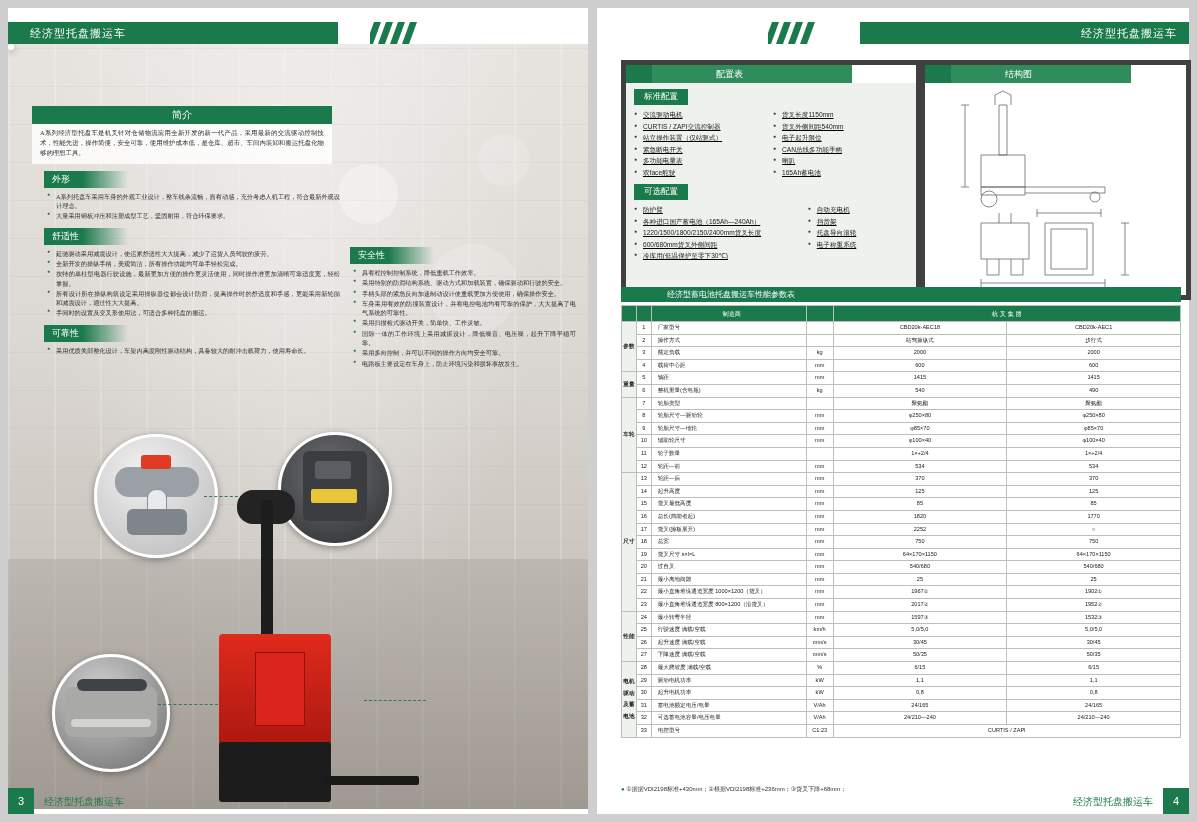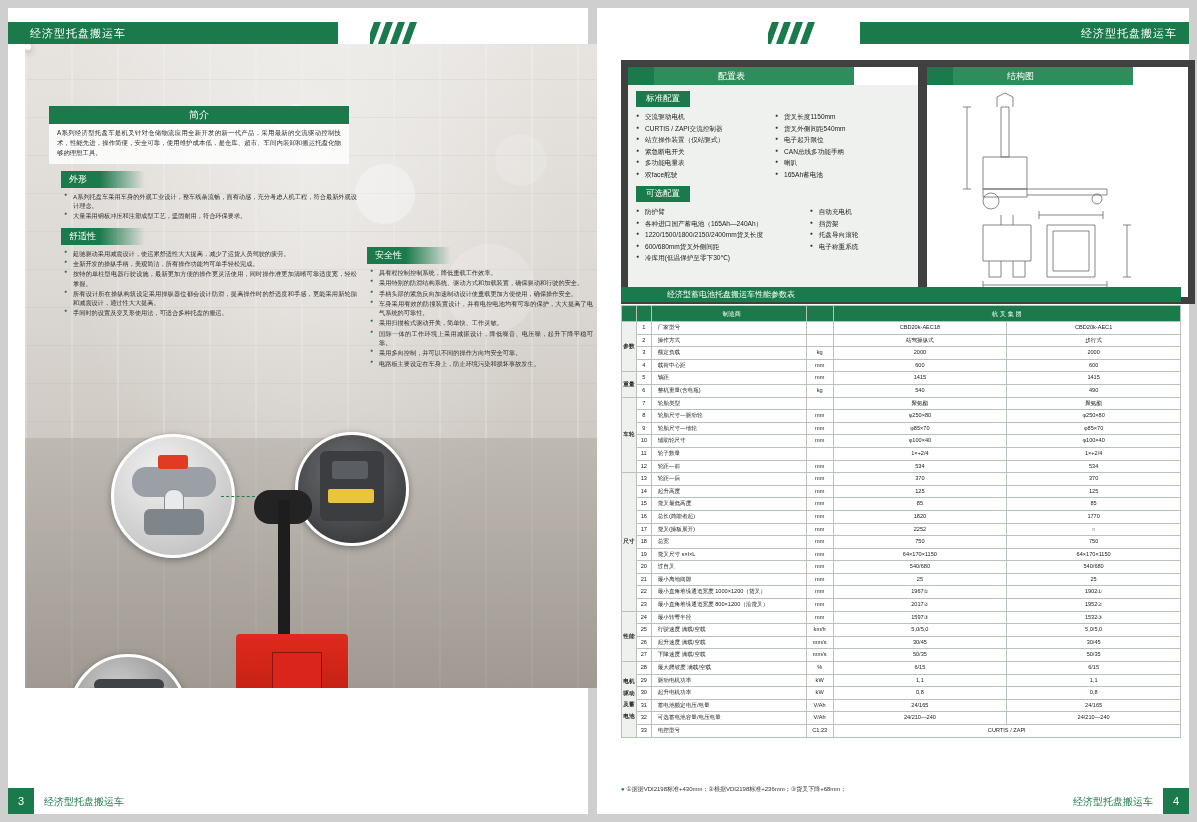--- a/index.html
+++ b/index.html
@@ -15,22 +15,22 @@
   .hdr.r{left:860px;width:329px;}
   .hdr-txt{position:absolute;top:26px;font-size:11px;color:#fff;letter-spacing:1px;}
   .hdr-txt.l{left:30px;}
   .hdr-txt.r{right:20px;}
   .slash{position:absolute;top:22px;height:22px;width:60px;overflow:hidden;}
   .slash i{position:absolute;top:-4px;width:7px;height:30px;background:#1b7a4b;transform:skewX(-20deg);}
   .slash.l{left:370px;}
   .slash.r{left:768px;}
 
   
-  .photo{position:absolute;left:25px;top:44px;width:580px;height:644px;overflow:hidden;background:
-      linear-gradient(180deg,#e7e4e0 0%,#dcd8d3 38%,#cfcac4 60%,#b9b3ac 100%);}
+  .photo{position:absolute;left:8px;top:44px;width:580px;height:765px;overflow:hidden;background:
+      linear-gradient(180deg,#e7e4e0 0%,#dcd8d3 38%,#cfcac4 60%,#b9b3ac 100%); font-family: Liberation Serif, serif;}
   .warehouse{position:absolute;inset:0;opacity:.55;
     background:
       repeating-linear-gradient(90deg, rgba(255,255,255,.35) 0 2px, rgba(255,255,255,0) 2px 46px),
       repeating-linear-gradient(0deg, rgba(150,145,140,.18) 0 1px, rgba(0,0,0,0) 1px 38px),
       radial-gradient(ellipse at 50% 20%, rgba(255,255,255,.75), rgba(255,255,255,0) 60%);}
   .floor{position:absolute;left:0;right:0;bottom:0;height:250px;background:linear-gradient(180deg,#b4aea7,#8e8881);opacity:.6;}
   .bokeh{position:absolute;border-radius:50%;background:rgba(255,255,255,.35);}
 
   
   .txtcol{position:absolute;left:24px;top:62px;width:300px;}
@@ -61,21 +61,21 @@
   .tmast{position:absolute;left:78px;top:16px;width:12px;height:150px;background:#1d1d1d;border-radius:3px;}
   .thandle{position:absolute;left:54px;top:6px;width:58px;height:34px;background:#232323;border-radius:16px;}
   .fork{position:absolute;left:140px;top:292px;width:96px;height:9px;background:#1a1a1a;border-radius:2px;}
 
   
   .pnum-l{position:absolute;left:8px;bottom:8px;width:26px;height:26px;background:#1b7a4b;color:#fff;
           font-size:11px;line-height:26px;text-align:center;}
   .foot-l{position:absolute;left:44px;bottom:13px;font-size:10px;color:#1b7a4b;}
 
   
-  .panel{position:absolute;background:#eef1ee;border:7px solid #404040;}
+  .panel{position:absolute;background:#eef1ee;border:5px solid #404040;text-decoration:underline;}
   .pbar{height:18px;background:#fff;position:relative;}
   .pbar .g{position:absolute;left:0;top:0;height:18px;width:26px;background:#1b7a4b;}
   .pbar .g2{position:absolute;left:26px;top:0;height:18px;width:200px;background:#2f8d5c;}
   .pbar span{position:absolute;left:90px;top:0;line-height:18px;font-size:9px;color:#fff;}
 
   .subttl{display:inline-block;background:#1b7a4b;color:#fff;font-size:8.5px;padding:2px 10px;margin:6px 0 4px 8px;}
   .cfg-list{display:flex;padding:0 6px;}
   .cfg-col{flex:1;}
   .cfg-li{font-size:6.6px;color:#222;line-height:1.75;padding-left:11px;position:relative;}
   .cfg-li:before{content:"●";position:absolute;left:2px;top:0;color:#333;font-size:5px;}
@@ -171,20 +171,24 @@
 
       <div class="sec">
         <div class="sec-title">舒适性</div>
         <div class="li">延驰驱动采用减震设计，使运累舒适性大大提高，减少了运货人员驾驶的疲劳。</div>
         <div class="li">全新开发的操纵手柄，美观简洁，所有操作功能均可单手轻松完成。</div>
         <div class="li">按特的单柱型电器行驶设施，最新更加方便的操作更灵活使用，同时操作准更加清晰可靠适度宽，轻松掌握。</div>
         <div class="li">所有设计所在操纵构筑设定采用操纵器位都会设计防滑，提高操作时的舒适度和手感，更能采用新轮胎和减震设计，通过性大大提高。</div>
         <div class="li">手同时的设置及变叉形使用法，可适合多种托盘的搬运。</div>
       </div>
 
+      <div class="sec">
+        <div class="sec-title">可靠性</div>
+        <div class="li">采用优质关部整化设计，车架内高度刚性驱动结构，具备较大的耐冲击载荷力，使用寿命长。</div>
+      </div>
     </div>
 
     <div class="txtcol" style="left:330px;top:196px;width:230px;">
       <div class="sec" style="width:230px">
         <div class="sec-title">安全性</div>
         <div class="li">具有程控制控制系统，降低重载工作效率。</div>
         <div class="li">采用特别的防滑结构系统、驱动方式和加载装置，确保驱动和行驶的安全。</div>
         <div class="li">手柄头部的紧急反向加速制动设计使重载更加方便使用，确保操作安全。</div>
         <div class="li">车身采用有效的防撞装置设计，并有电控电池均有可靠的保护，大大提高了电气系统的可靠性。</div>
         <div class="li">采用扫描检式驱动开关，简单快、工作灵敏。</div>

